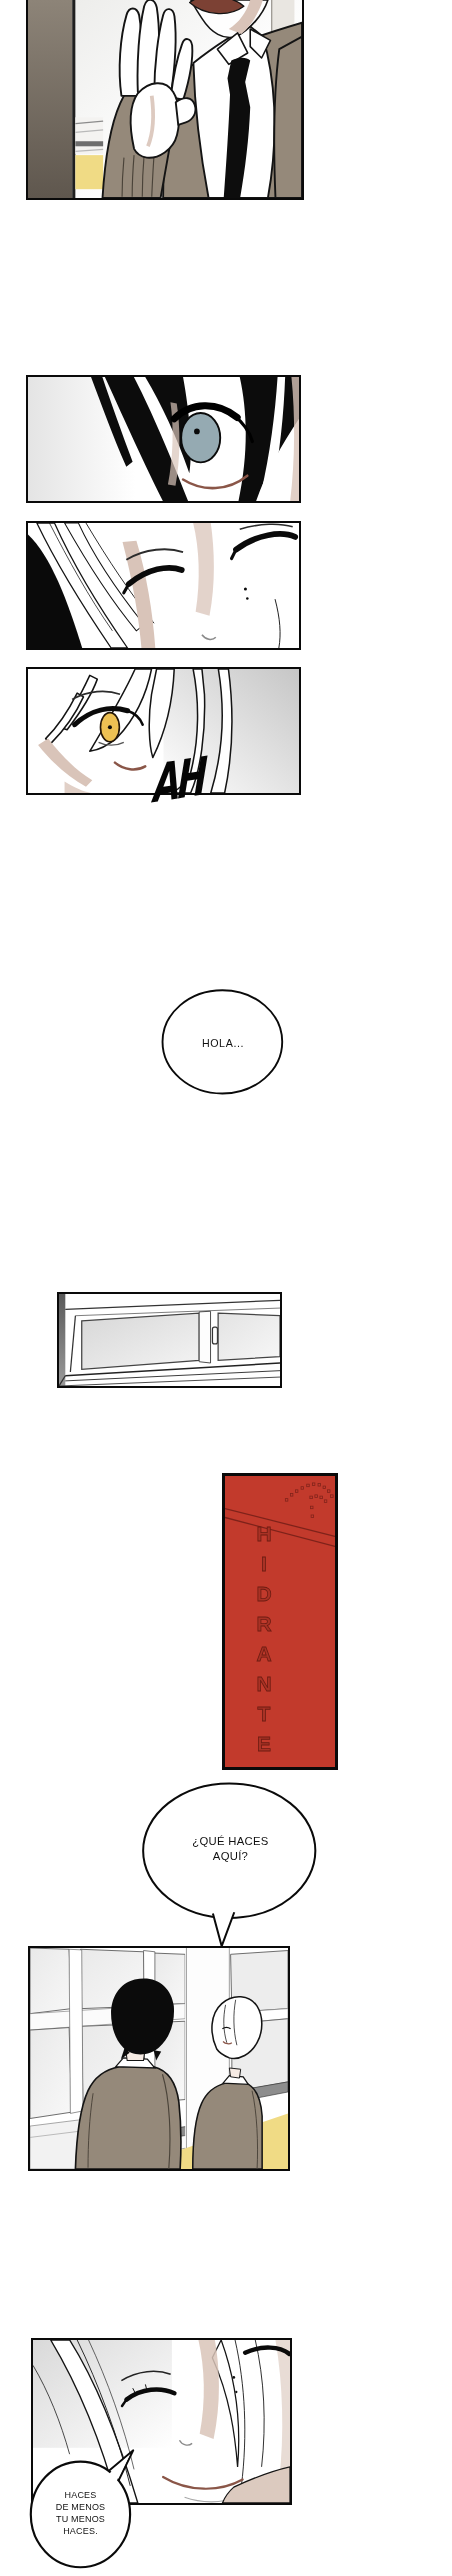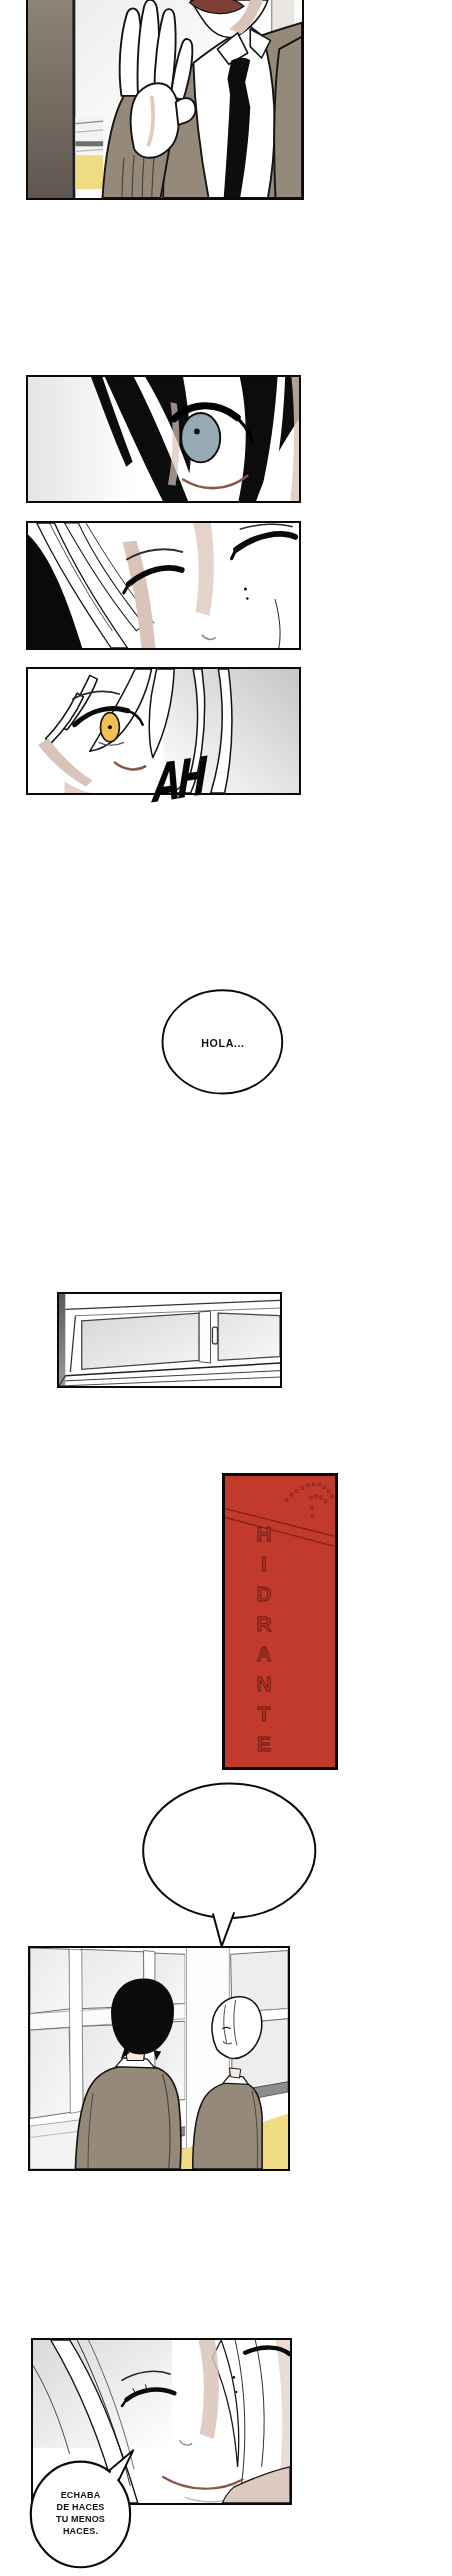--- a/index.html
+++ b/index.html
@@ -3,21 +3,21 @@
 <meta charset="utf-8">
 <style>
   html,body{margin:0;padding:0;background:#ffffff;}
   .canvas{position:relative;width:453px;height:2576px;background:#fff;overflow:hidden;
           font-family:"Liberation Sans",sans-serif;}
   .panel{position:absolute;border:2.5px solid #0a0a0a;background:#fff;box-sizing:border-box;}
   .panel svg{display:block;width:100%;height:100%;}
   .no-top{border-top:none;}
   .bubble-svg{position:absolute;overflow:visible;}
   .bubble-text{position:absolute;display:flex;flex-direction:column;align-items:center;
-               justify-content:center;text-align:center;color:#111;font-weight:bold;
+               justify-content:center;text-align:center;color:#111;font-weight:normal;
                pointer-events:none;}
   .bubble-text .ln{white-space:nowrap;}
   .hola-text{font-size:10.7px;letter-spacing:0.6px;}
   .que-text{font-size:11.3px;line-height:15px;letter-spacing:0.3px;}
   .echaba-text{font-size:9px;line-height:12px;letter-spacing:0.2px;}
   .sfx-ah{position:absolute;left:155px;top:753px;font-size:45px;font-weight:900;
           font-style:italic;color:#050505;letter-spacing:-4.4px;
           transform:scale(.78,1.18) skewX(-9deg) rotate(-6deg);transform-origin:left top;
           font-family:"DejaVu Sans",sans-serif;}
   .hydrant{position:absolute;left:222px;top:1473px;width:116px;height:297px;
@@ -252,20 +252,24 @@
         <span>N</span>
         <span>T</span>
         <span>E</span>
       </div>
   </div>
 
   <svg class="bubble-svg" style="left:140px;top:1780px;" width="181" height="169" viewBox="0 0 288 268">
     <ellipse cx="142" cy="112" rx="137" ry="107" fill="#fff" stroke="#0a0a0a" stroke-width="3.2"></ellipse>
     <path d="M116,212 L130,264 L150,210" fill="#fff" stroke="#0a0a0a" stroke-width="3.2" stroke-linejoin="round"></path>
   </svg>
+  <div class="bubble-text que-text" style="left:140px;top:1780px;width:181px;height:137px;">
+    <div class="ln">¿QUÉ HACES</div>
+    <div class="ln">AQUÍ?</div>
+  </div>
 
   <div class="panel" style="left:28px;top:1946px;width:262px;height:225px;">
     <svg viewBox="0 0 409 350" preserveAspectRatio="none">
       <defs>
         <linearGradient id="p5glassL" x1="0" y1="0" x2="1" y2="1">
           <stop offset="0" stop-color="#e9e9e9"></stop>
             <stop offset="1" stop-color="#f8f8f8"></stop>
         </linearGradient>
       </defs>
       <rect width="409" height="350" fill="#fff"></rect>
@@ -355,20 +359,20 @@
       <path d="M318,232 C348,218 380,206 407,200 L407,257 L300,257 C304,247 310,239 318,232 Z" fill="#dccabf" stroke="#141414" stroke-width="2"></path>
     </svg>
   </div>
 
   <svg class="bubble-svg" style="left:25px;top:2444px;" width="126" height="132" viewBox="0 0 200 210">
     <path d="M122,52 L172,10 L140,76" fill="#fff" stroke="#0a0a0a" stroke-width="3" stroke-linejoin="round"></path>
     <ellipse cx="88" cy="112" rx="79" ry="84" fill="#fff" stroke="#0a0a0a" stroke-width="3.4"></ellipse>
     <path d="M124,56 L166,18 L138,74" fill="#fff" stroke="none"></path>
   </svg>
   <div class="bubble-text echaba-text" style="left:31px;top:2475px;width:99px;height:75px;">
-    <div class="ln">ECHABA</div>
-    <div class="ln">DE HACES</div>
+    <div class="ln">HACES</div>
+    <div class="ln">DE MENOS</div>
     <div class="ln">TU MENOS</div>
     <div class="ln">HACES.</div>
   </div>
 
 </div>
 
 
 </body></html>

